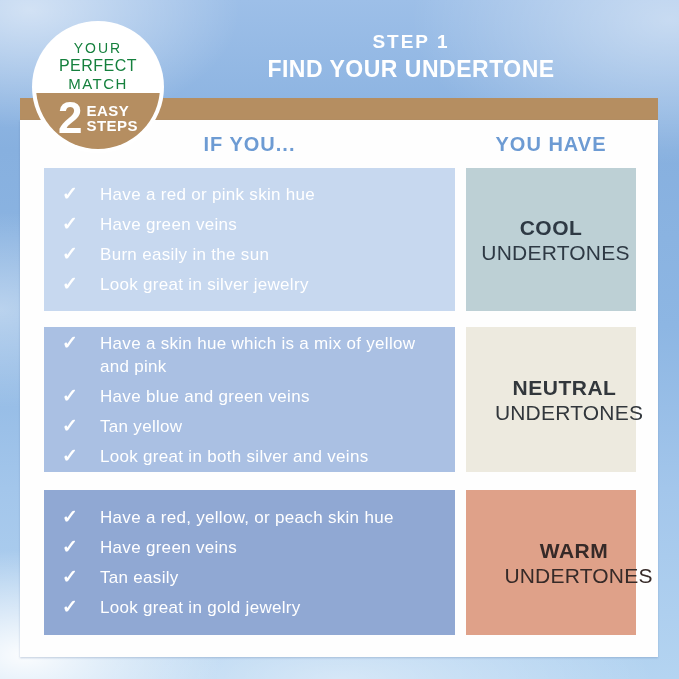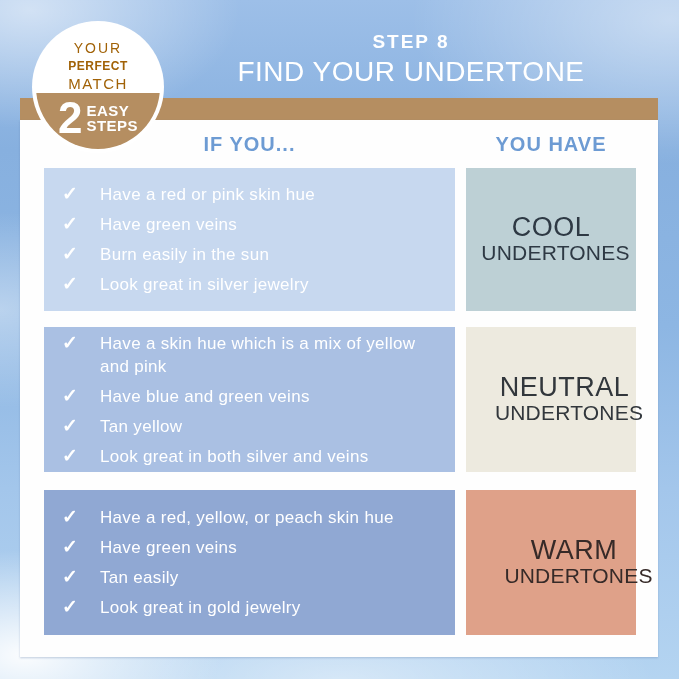--- a/index.html
+++ b/index.html
@@ -24,32 +24,32 @@
     background:#fefefe; box-shadow:0 1px 2px rgba(90,120,160,.35);
   }
 
   
   .badge { position:absolute; left:32px; top:21px; width:132px; height:132px;
            border-radius:50%; background:#ffffff; }
   .badge-inner { position:absolute; inset:4px; border-radius:50%; overflow:hidden; background:#ffffff; }
   .badge-tan { position:absolute; left:0; right:0; top:55%; bottom:0; }
   .badge-top-text { position:absolute; top:15px; left:0; right:0; text-align:center; }
   .badge-line1 { font-size:14px; letter-spacing:2px; line-height:17px; }
-  .badge-line2 { font-size:12px; font-weight:bold; letter-spacing:.5px; line-height:18px; }
+  .badge-line2 { font-size:16px; font-weight:normal; letter-spacing:.5px; line-height:18px; }
   .badge-line3 { font-size:15px; letter-spacing:1.5px; line-height:18px; }
   .badge-steps { position:absolute; top:71px; left:0; right:0; display:flex;
                  justify-content:center; align-items:flex-start; color:#ffffff; }
   .badge-number { font-size:44px; font-weight:bold; line-height:44px; }
   .badge-words { display:flex; flex-direction:column; margin:7px 0 0 4px; text-align:left; }
   .badge-word { font-size:15px; font-weight:bold; line-height:15px; letter-spacing:.5px; }
 
   
   .title-block { position:absolute; left:163px; top:31px; width:496px; text-align:center; color:#ffffff; }
   .step-label { font-size:19px; font-weight:bold; letter-spacing:2px; }
-  .page-title { font-size:28px; font-weight:normal; letter-spacing:.5px; margin-top:3px; }
+  .page-title { font-size:23px; font-weight:bold; letter-spacing:.5px; margin-top:3px; }
 
   
   .col-header { position:absolute; top:133px; text-align:center;
                 font-size:20px; font-weight:bold; letter-spacing:1px; }
   .col-header.left  { left:44px;  width:411px; }
   .col-header.right { left:466px; width:170px; }
 
   
   .row { position:absolute; left:0; width:679px; }
   .row-0 { top:168px; height:143px; }
@@ -58,52 +58,52 @@
 
   .criteria-box { position:absolute; left:44px; width:411px; height:100%;
                   display:flex; flex-direction:column; justify-content:center; gap:7px; }
   .criteria-item { display:flex; align-items:flex-start; padding-left:18px; }
   .check { width:38px; flex:none; color:#ffffff; font-size:19px; font-weight:bold; line-height:22px; }
   .criteria-text { color:#ffffff; font-size:17px; line-height:23px; letter-spacing:.3px; max-width:332px; }
 
   .result-box { position:absolute; left:466px; width:170px; height:100%;
                 display:flex; flex-direction:column; justify-content:center;
                 align-items:center; text-align:center; }
-  .result-word   { font-size:27px; font-weight:normal; letter-spacing:.5px; line-height:25px; }
+  .result-word   { font-size:21px; font-weight:bold; letter-spacing:.5px; line-height:25px; }
   .result-suffix { font-size:21px; letter-spacing:.2px; line-height:25px;margin-left:9px; }
 </style>
 </head>
 <body>
 
 <div class="canvas">
 
   <div class="top-bar" style="background-color: rgb(181, 142, 97);"></div>
 
   <div class="panel"></div>
 
   <div class="badge">
     <div class="badge-inner">
       <div class="badge-tan" style="background-color: rgb(181, 142, 97);"></div>
-      <div class="badge-top-text" style="color: #a16207;">
+      <div class="badge-top-text" style="color: #15803d;">
         <div class="badge-line1">YOUR</div>
         <div class="badge-line2">PERFECT</div>
         <div class="badge-line3">MATCH</div>
       </div>
       <div class="badge-steps">
         <div class="badge-number">2</div>
         <div class="badge-words">
           <div class="badge-word">EASY</div>
           <div class="badge-word">STEPS</div>
         </div>
       </div>
     </div>
   </div>
 
   <div class="title-block">
-    <div class="step-label">STEP 8</div>
+    <div class="step-label">STEP 1</div>
     <div class="page-title">FIND YOUR UNDERTONE</div>
   </div>
 
   <div class="col-header right" style="color: rgb(109, 155, 211);">YOU HAVE</div>
   <div class="col-header left" style="color: rgb(109, 155, 211);">IF YOU...</div>
 
   <div class="row row-0">
     <div class="criteria-box" style="background-color: rgb(199, 216, 239);">
       <div class="criteria-item">
         <span class="check">✓</span>

